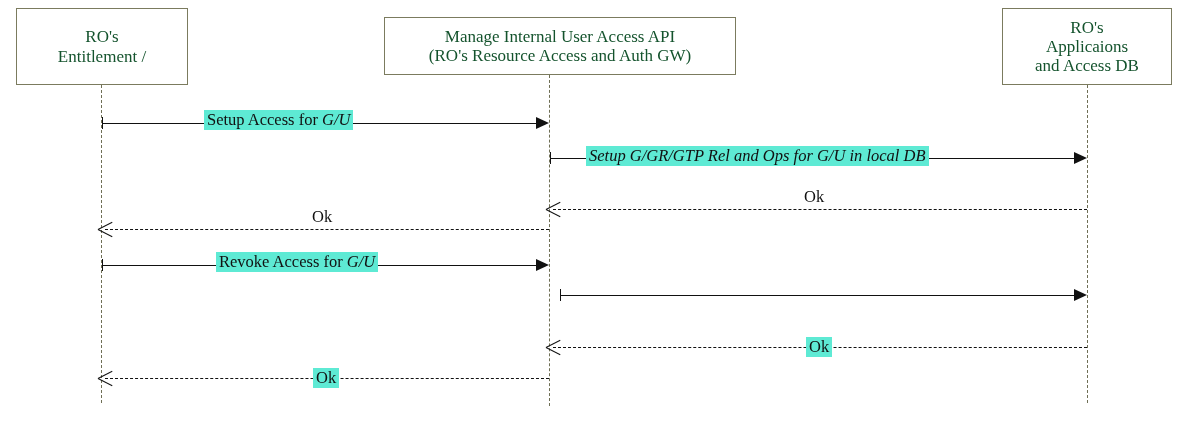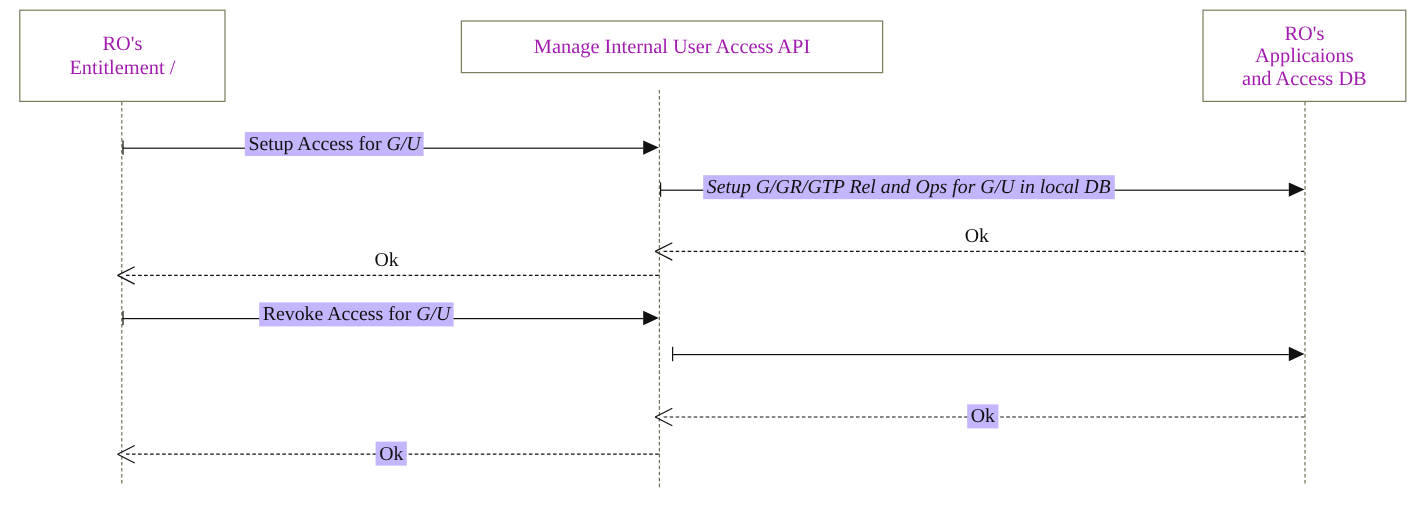--- a/index.html
+++ b/index.html
@@ -23,21 +23,21 @@
     box-sizing: border-box;
     border: 1.5px solid #7b7b5e;
     background: #ffffff;
     display: flex;
     flex-direction: column;
     align-items: center;
     justify-content: center;
     line-height: 1.12;
     font-size: 17px;
     white-space: nowrap;
-    color: #a21caf;
+    color: #14532d;
   }
   .lifeline-box .ln { display: block; }
   .lifeline-stem {
     position: absolute;
     width: 0;
     border-left: 1.6px dashed #6f6f55;
   }
   .msg-line {
     position: absolute;
     height: 0;
@@ -45,21 +45,21 @@
   .msg-line.solid {
     border-top: 1.6px solid #111111;
   }
   .msg-line.dashed {
     border-top: 1.8px dashed #111111;
   }
   .msg-label {
     position: absolute;
     font-size: 16.5px;
     white-space: nowrap;
-    background: #c4b5fd;
+    background: #5eead4;
     padding: 0 3px;
     color: #111111;
   }
   .msg-label.above {
     background: transparent;
     padding: 0;
   }
   .msg-label i { font-style: italic; }
   .arrowhead {
     position: absolute;
@@ -108,22 +108,23 @@
 <body>
 
 <div id="diagram-root">
 
   <div class="lifeline-box" style="left:16px; top:8px; width:172px; height:77px;">
     <span class="ln">RO's</span>
     <span class="ln">Entitlement /</span>
   </div>
   <div class="lifeline-stem" style="left:101px; top:85px; height:318px;"></div>
 
-  <div class="lifeline-box" style="left:384px; top:17px; width:352px; height:44px;font-family:Liberation Serif, serif;">
+  <div class="lifeline-box" style="left:384px; top:17px; width:352px; height:58px;font-family:Liberation Serif, serif;">
     <span class="ln">Manage Internal User Access API</span>
+    <span class="ln">(RO's Resource Access and Auth GW)</span>
   </div>
   <div class="lifeline-stem" style="left:549px; top:75px; height:331px;"></div>
 
   <div class="lifeline-box" style="left:1002px; top:8px; width:170px; height:77px;">
     <span class="ln">RO's</span>
     <span class="ln">Applicaions</span>
     <span class="ln">and Access DB</span>
   </div>
   <div class="lifeline-stem" style="left:1087px; top:85px; height:318px;"></div>
 

